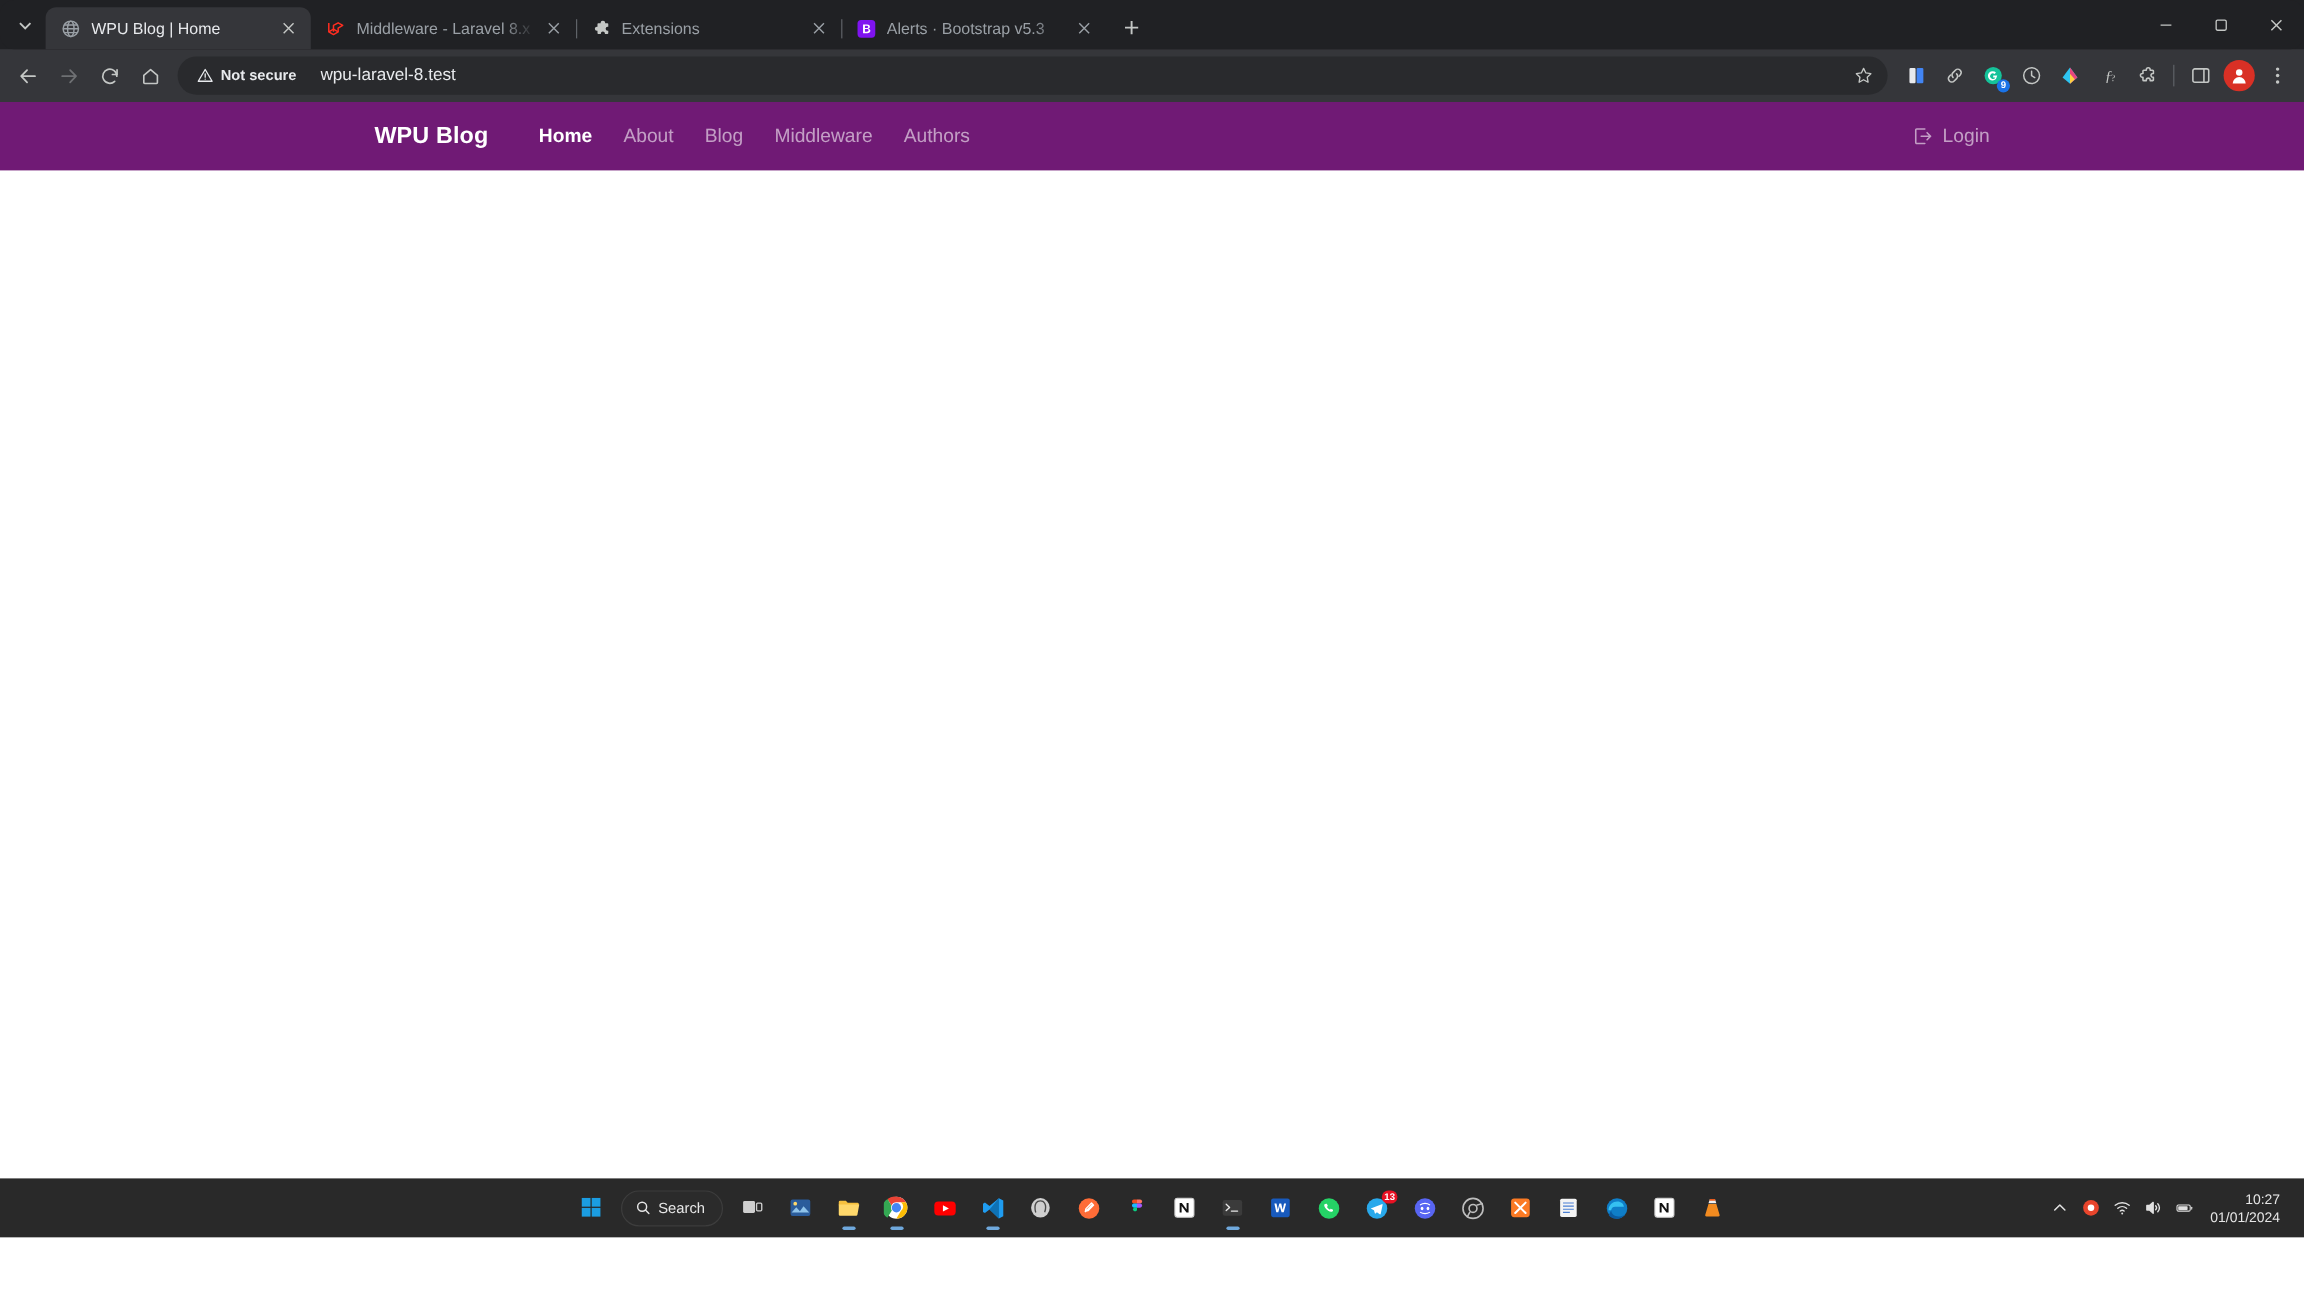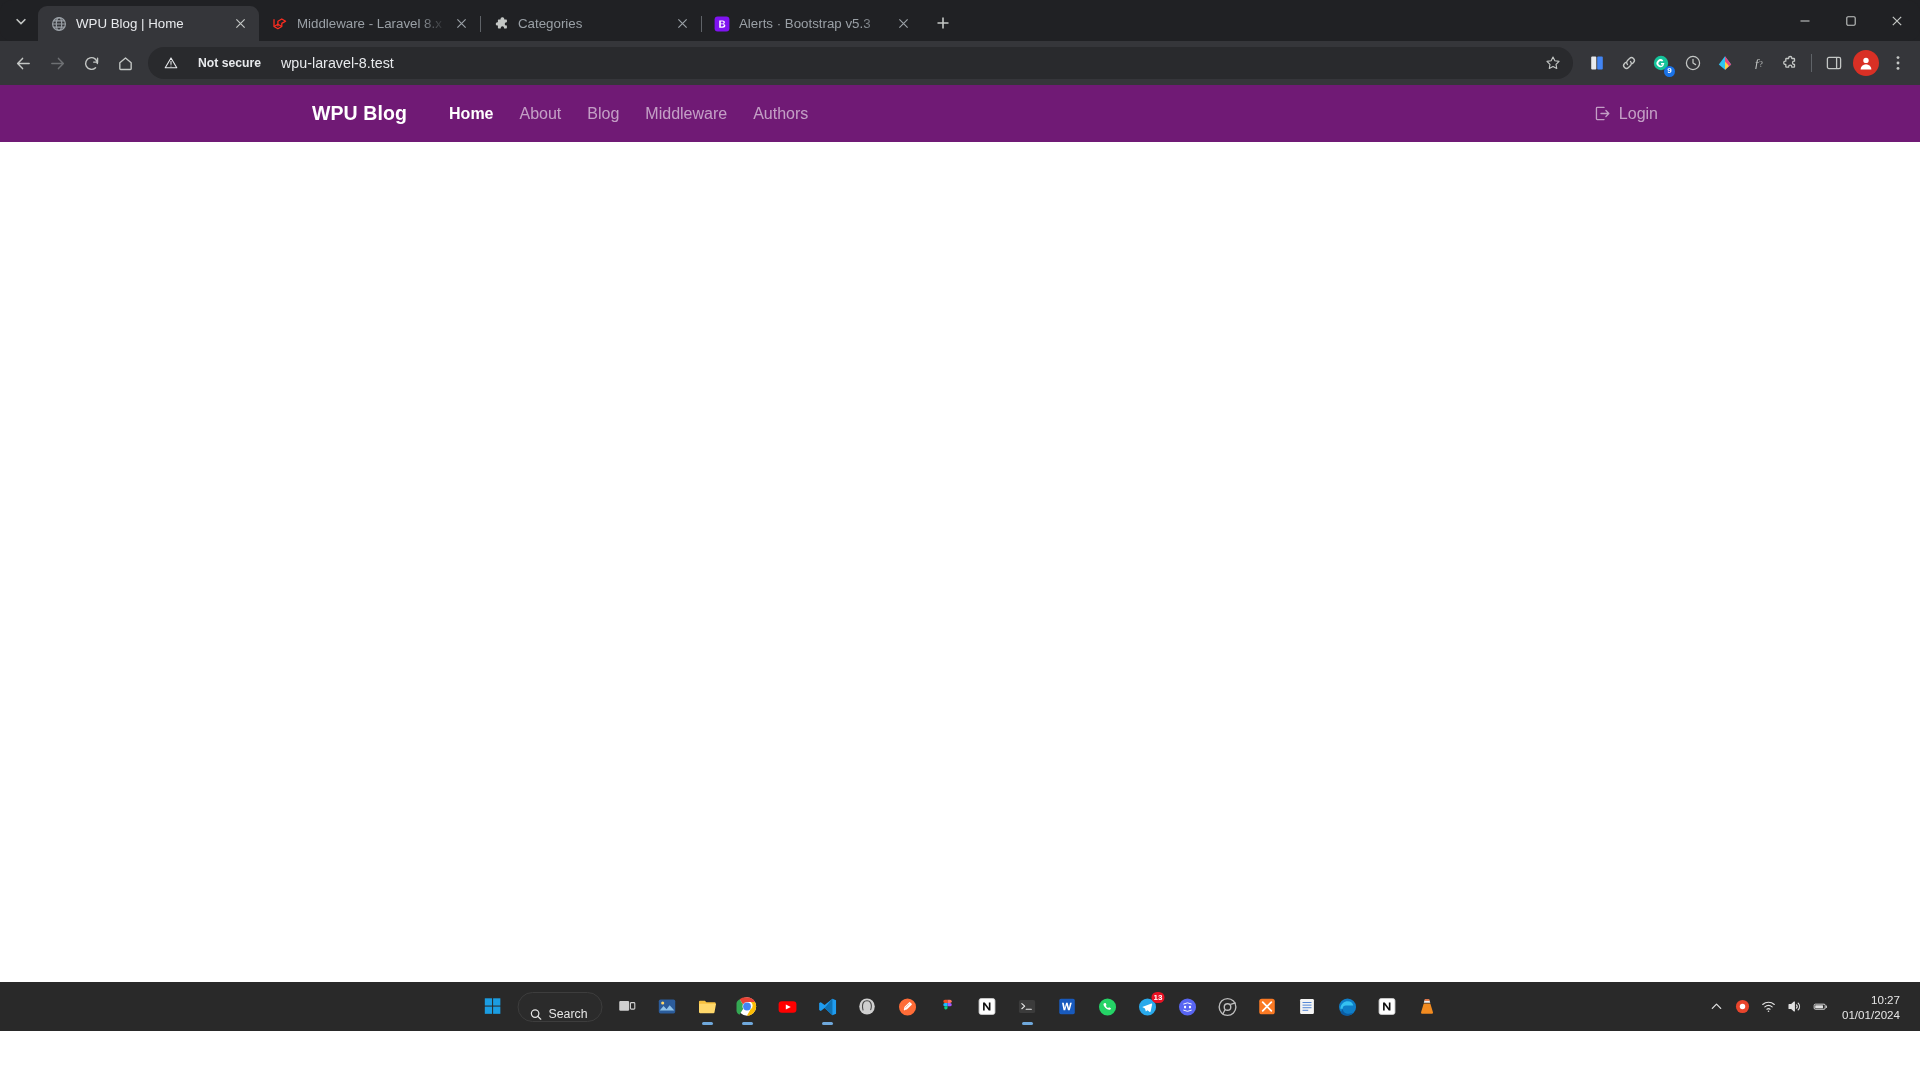--- a/index.html
+++ b/index.html
@@ -69,21 +69,21 @@
     width:34px; height:34px; border-radius:50%; flex:0 0 auto;
     display:flex; align-items:center; justify-content:center;
   }
   .tbtn svg { width:17px; height:17px; display:block; }
   .omnibox {
     flex:1 1 auto; height:32px; background:#292a2d; border-radius:16px;
     display:flex; align-items:center; margin:0 8px 0 6px; padding:0 6px 0 10px;
     position:relative; min-width:0;
   }
   .notsecure {
-    display:flex; align-items:flex-start; gap:20px; padding:3px 9px 3px 6px;
+    display:flex; align-items:flex-start; gap:6px; padding:3px 9px 3px 6px;
     border-radius:13px; flex:0 0 auto;
   }
   .notsecure svg { width:14px; height:14px; display:block; }
   .notsecure span { font-size:12.2px; color:#e8eaed; font-weight:bold; white-space:nowrap; }
   .urltext {
     font-size:14.3px; color:#e8eaed; margin-left:11px; white-space:nowrap;
     flex:1 1 auto; overflow:hidden;
   }
   .starbtn { width:28px; height:28px; display:flex; align-items:center; justify-content:center; flex:0 0 auto; }
   .starbtn svg { width:16px; height:16px; }
@@ -149,21 +149,21 @@
     position:absolute; bottom:2px; left:50%; transform:translateX(-50%);
     width:11px; height:3px; border-radius:2px; background:#6fa8dc;
   }
   .tbicon .nbadge {
     position:absolute; right:3px; top:5px; background:#e81123; color:#fff;
     font-size:8px; line-height:11px; height:11px; min-width:11px; border-radius:6px;
     text-align:center; padding:0 2px; font-weight:bold;
   }
   .searchpill {
     height:30px; background:#2b2b2b; border:1px solid #3d3d3d; border-radius:15px;
-    display:flex; align-items:flex-end; gap:6px; padding:0 14px 0 11px; margin:0 5px;
+    display:flex; align-items:center; gap:6px; padding:0 14px 0 11px; margin:0 5px;
     color:#e6e6e6; font-size:12.3px; flex:0 0 auto;
   }
   .searchpill svg { width:13px; height:13px; }
   .tb-right {
     position:absolute; right:0; top:0; height:49px; display:flex; align-items:center;
     padding-right:10px; gap:0;
   }
   .sysicon {
     width:26px; height:26px; display:flex; align-items:center; justify-content:center;
     position:relative; flex:0 0 auto;
@@ -221,21 +221,21 @@
         </span>
         <span class="sep"></span>
       </div>
 
       <div class="tab">
         <span class="favicon">
           <svg viewBox="0 0 16 16" fill="#c4c7c5">
             <path d="M9.2 1.2a1.7 1.7 0 00-1.7 1.7v.5H5.6a.7.7 0 00-.7.7v2.1h-.5a1.7 1.7 0 100 3.4h.5v2.1c0 .4.3.7.7.7h2.1v-.5a1.7 1.7 0 113.4 0v.5h2.1c.4 0 .7-.3.7-.7V9.6h-.5a1.7 1.7 0 110-3.4h.5V4.1a.7.7 0 00-.7-.7h-1.9v-.5a1.7 1.7 0 00-1.7-1.7z"></path>
           </svg>
         </span>
-        <span class="title">Categories</span>
+        <span class="title">Extensions</span>
         <span class="tclose">
           <svg viewBox="0 0 12 12" stroke="#9aa0a6" stroke-width="1.3">
               <path d="M1.5 1.5l9 9M10.5 1.5l-9 9"></path>
             </svg>
         </span>
         <span class="sep"></span>
       </div>
 
       <div class="tab no-sep">
         <span class="favicon">

